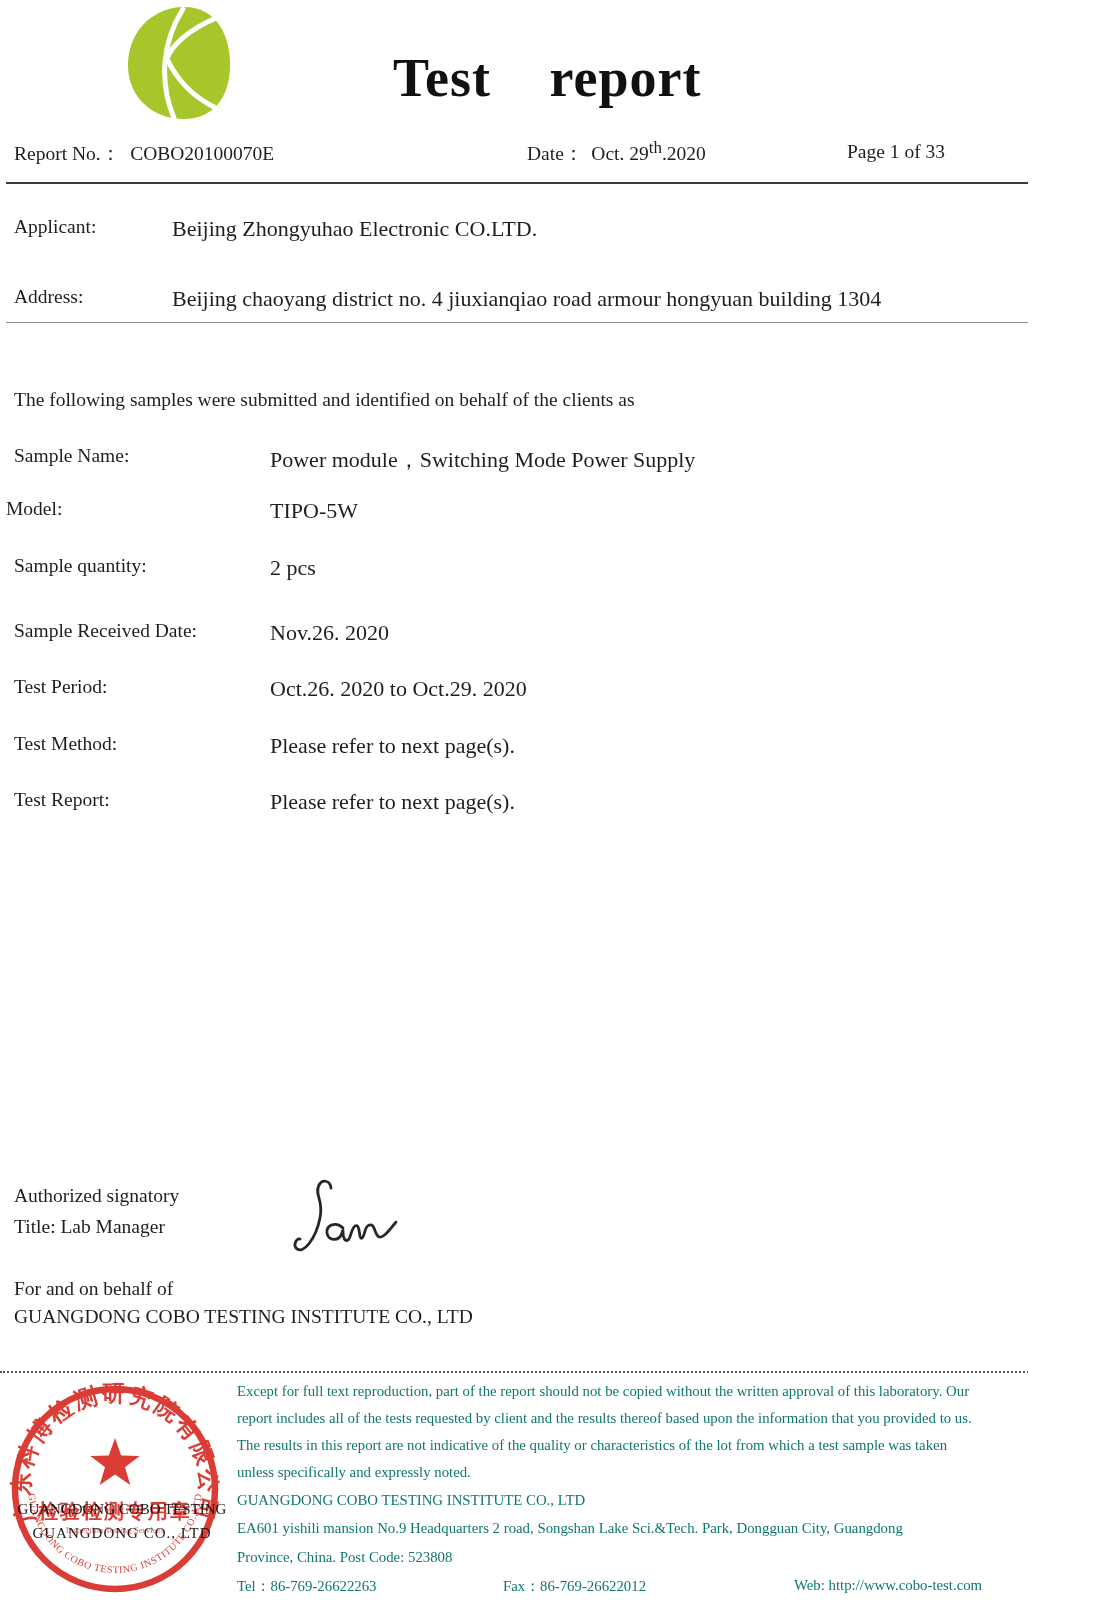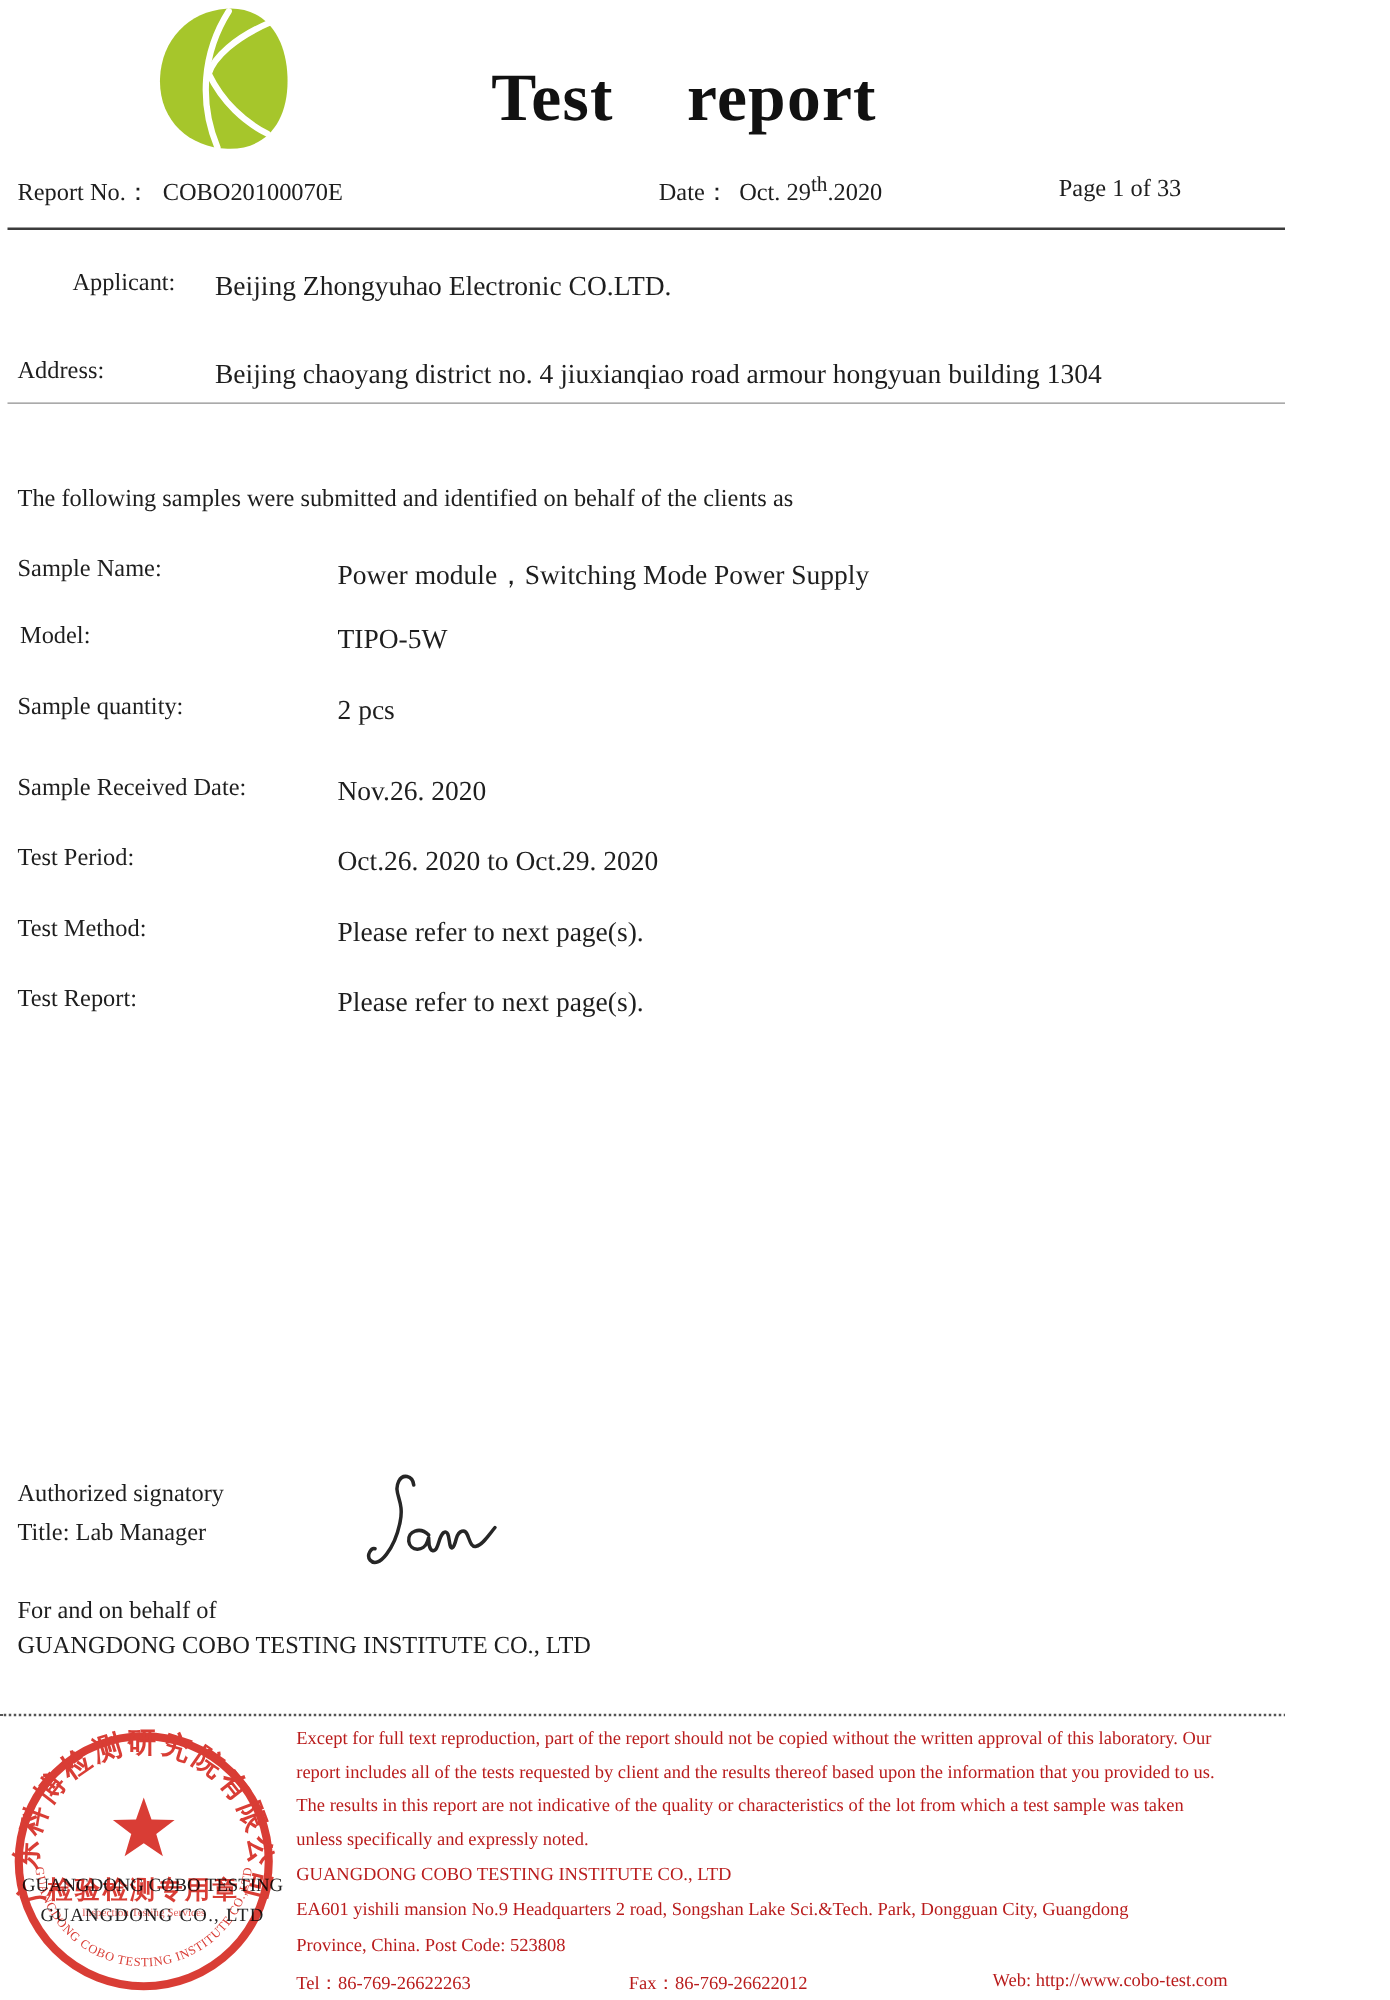--- a/index.html
+++ b/index.html
@@ -8,21 +8,21 @@
     font-family:Liberation Serif, serif;color:#1e1e1e;overflow:hidden;
   }
   .abs{position:absolute;white-space:nowrap;}
   .title{font-size:54px;font-weight:bold;letter-spacing:1px;word-spacing:44px;color:#111;}
   .body-txt{font-size:19.5px;}
   .row-label{font-size:19.5px;}
   .row-value{font-size:22px;}
   .hline{position:absolute;height:0;border-top:2px solid #3c3c3c;}
   .hline-thin{position:absolute;height:0;border-top:1px solid #8f8f8f;}
   .dotline{position:absolute;height:0;border-top:2px dotted #555;}
-  .footer-line{position:absolute;font-size:14.8px;white-space:nowrap;color:#b91c1c;}
+  .footer-line{position:absolute;font-size:14.8px;white-space:nowrap;color:#0f766e;}
   sup{font-size:17px;vertical-align:super;line-height:0;}
   .stamp-overlay{position:absolute;left:6px;width:232px;text-align:center;color:#222;z-index:1;}
   .stamp-svg{position:absolute;z-index:2;mix-blend-mode:multiply;opacity:.9;}
   .sig-svg{position:absolute;}
   .logo-svg{position:absolute;}
 </style>
 </head>
 <body>
 
 <div class="page">
@@ -38,34 +38,34 @@
   <div class="abs body-txt" style="left:14px;top:140px;">
     <span>Report No.：</span><span style="margin-left:10px;">COBO20100070E</span>
   </div>
   <div class="abs body-txt" style="left:527px;top:140px;">
     <span>Date：</span><span style="margin-left:8px;">Oct. 29</span><sup>th</sup><span>.2020</span>
   </div>
   <div class="abs body-txt" style="left:847px;top:141px;">Page 1 of 33</div>
 
   <div class="hline" style="left:6px;top:182px;width:1100px;"></div>
 
-  <div class="abs row-label" style="left:14px;top:216px;margin-left:44px;">Applicant:</div>
+  <div class="abs row-label" style="left:14px;top:216px;">Applicant:</div>
   <div class="abs row-value" style="left:172px;top:216px;">Beijing Zhongyuhao Electronic CO.LTD.</div>
 
   <div class="abs row-label" style="left:14px;top:286px;">Address:</div>
   <div class="abs row-value" style="left:172px;top:286px;">Beijing chaoyang district no. 4 jiuxianqiao road armour hongyuan building 1304</div>
 
   <div class="hline-thin" style="left:6px;top:322px;width:1100px;"></div>
 
   <div class="abs body-txt" style="left:14px;top:389px;">The following samples were submitted and identified on behalf of the clients as</div>
 
   <div class="abs row-label" style="left:14px;top:445px;">Sample Name:</div>
   <div class="abs row-value" style="left:270px;top:445px;">Power module，Switching Mode Power Supply</div>
 
-  <div class="abs row-label" style="left:16px;top:498px;">Model:</div>
+  <div class="abs row-label" style="left:6px;top:498px;">Model:</div>
   <div class="abs row-value" style="left:270px;top:498px;">TIPO-5W</div>
 
   <div class="abs row-label" style="left:14px;top:555px;">Sample quantity:</div>
   <div class="abs row-value" style="left:270px;top:555px;">2 pcs</div>
 
   <div class="abs row-label" style="left:14px;top:620px;">Sample Received Date:</div>
   <div class="abs row-value" style="left:270px;top:620px;">Nov.26. 2020</div>
 
   <div class="abs row-label" style="left:14px;top:676px;">Test Period:</div>
   <div class="abs row-value" style="left:270px;top:676px;">Oct.26. 2020 to Oct.29. 2020</div>

